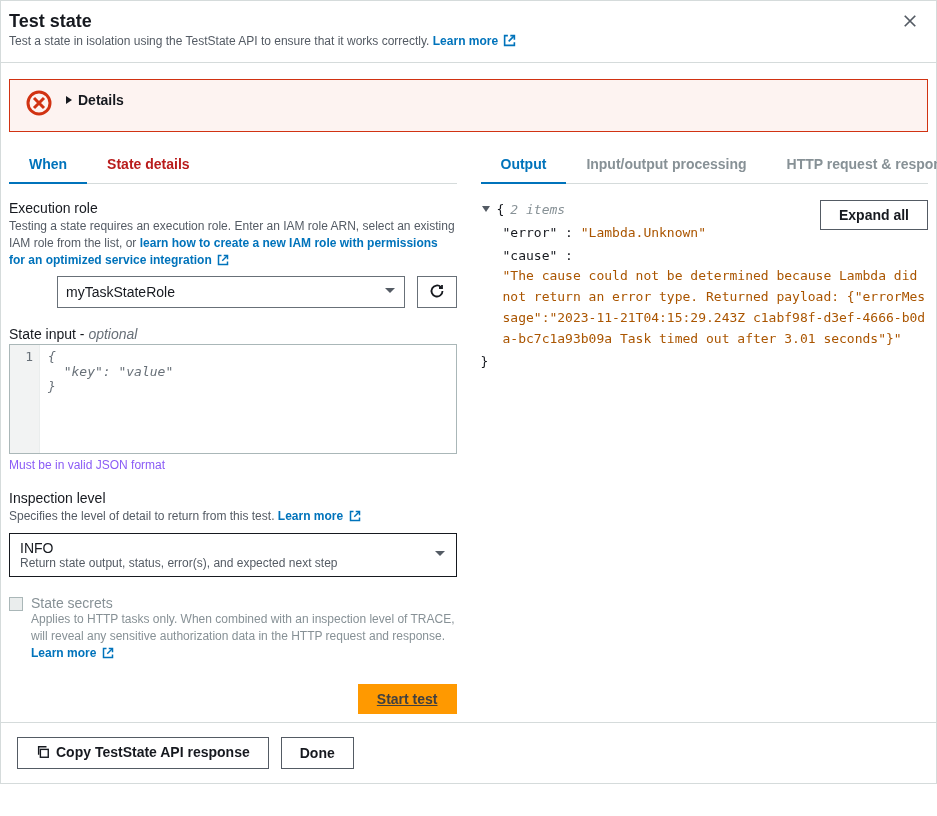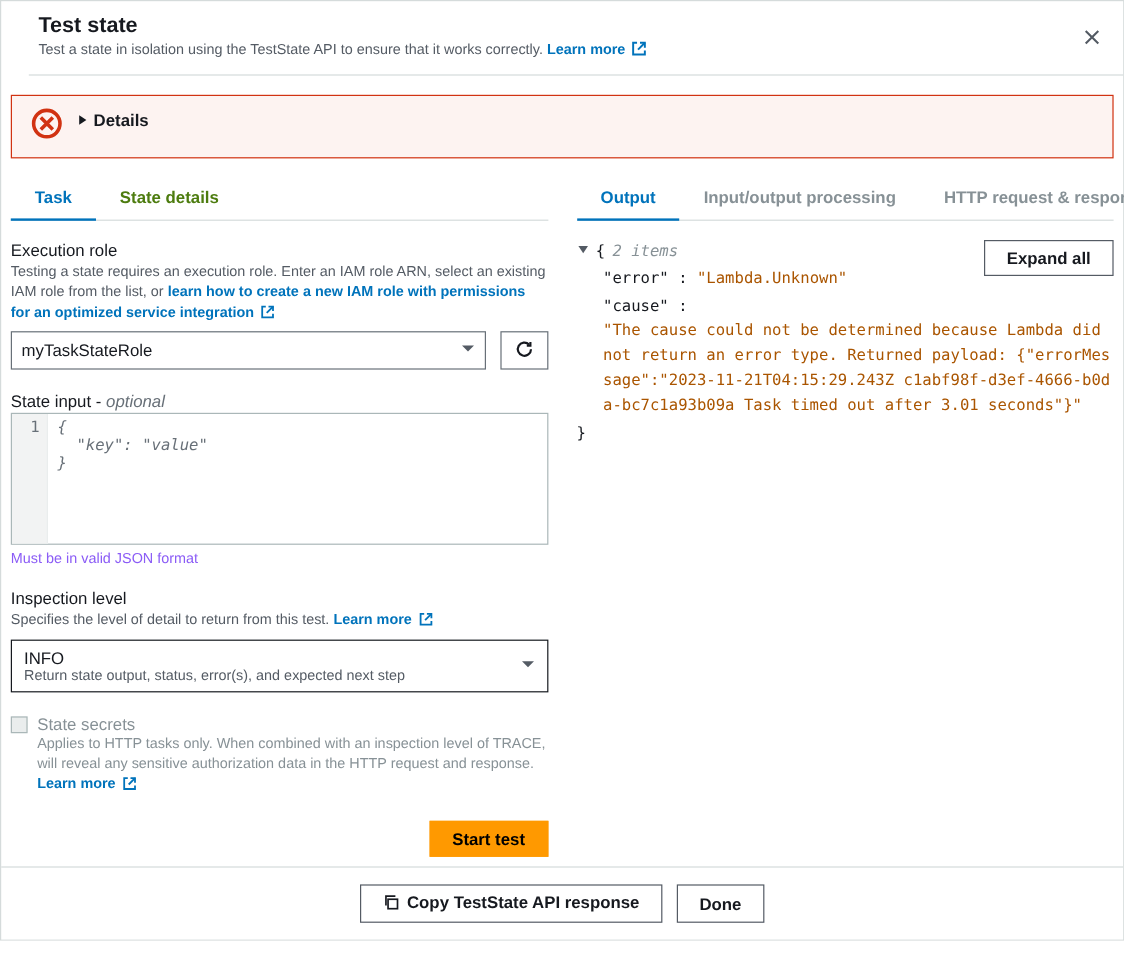--- a/index.html
+++ b/index.html
@@ -13,22 +13,21 @@
   .modal {
     width: 937px;
     border: 1px solid #d5dbdb;
     background: #fff;
   }
   .modal-header {
     padding: 10px 16px 12px 8px;
     border-bottom: 1px solid #d5dbdb;
     display: flex;
     justify-content: space-between;
-    align-items: center;
-    margin-left: 23px;
+    align-items: flex-start;
   }
   .modal-header-text h2 {
     margin: 0 0 2px 0;
     font-size: 18px;
     font-weight: 700;
   }
   .modal-header-text p {
     margin: 0;
     font-size: 12px;
     color: #545b64;
@@ -71,21 +70,21 @@
   .col-right { flex: 1; min-width: 0; }
   .tabs {
     display: flex;
     border-bottom: 1px solid #d5dbdb;
     margin-bottom: 16px;
     gap: 0;
   }
   .tab {
     padding: 8px 20px 10px 20px;
     font-weight: 700;
-    color: #4d7c0f;
+    color: #b91c1c;
     cursor: pointer;
     border-bottom: 2px solid transparent;
     margin-bottom: -1px;
     white-space: nowrap;
   }
   .tab.active {
     color: #0073bb;
     border-bottom-color: #0073bb;
   }
   .tab.disabled { color: #879196; cursor: default; }
@@ -95,20 +94,21 @@
   .row-inputs { display: flex; gap: 12px; align-items: stretch; }
   .select-wrap {
     border: 1px solid #687078;
     height: 32px;
     display: flex; align-items: center;
     padding: 0 8px;
     flex: 1;
     justify-content: space-between;
     cursor: pointer;
     background: #fff;
+    margin-left: 48px;
   }
   .select-wrap .caret { color: #545b64; }
   .icon-btn {
     border: 1px solid #687078;
     width: 40px; height: 32px;
     display: flex; align-items: center; justify-content: center;
     cursor: pointer;
     background: #fff;
   }
   .optional { font-style: italic; color: #687078; }
@@ -157,21 +157,22 @@
     background: #fff;
     padding: 6px 18px;
     font-weight: 700;
     cursor: pointer;
     font-size: 14px;
     color: #16191f;
   }
   .btn.primary {
     background: #ff9900;
     border-color: #ff9900;
-    color: #000000;
+    color: #404040;
+    text-decoration: underline;
   }
   .output-area {
     font-family: Monaco, Menlo, Consolas, monospace;
     font-size: 13px;
     line-height: 1.6;
     position: relative;
   }
   .expand-btn {
     position: absolute; right: 0; top: 0;
   }
@@ -188,21 +189,21 @@
   .cause-val {
     color: #aa5500;
     display: block;
     word-break: break-all;
     padding-left: 0;
   }
   .modal-footer {
     border-top: 1px solid #d5dbdb;
     padding: 14px 16px;
     display: flex;
-    justify-content: center;
+    justify-content: flex-start;
     gap: 12px;
   }
   .copy-icon { display:inline-block; vertical-align:-2px; margin-right:6px; }
 </style>
 </head>
 <body>
 
 <div class="modal">
 
   <div class="modal-header">
@@ -247,21 +248,21 @@
           </span>
           <span>Details</span>
         </div>
       </div>
     </div>
 
     <div class="columns">
 
       <div class="col-left">
         <div class="tabs">
-          <div class="tab active">Task</div>
+          <div class="tab active">When</div>
           <div class="tab">State details</div>
         </div>
 
         <div class="field">
           <div class="field-label">Execution role</div>
           <div class="field-desc">
             <span>Testing a state requires an execution role. Enter an IAM role ARN, select an existing IAM role from the list, or </span><a class="link"><span>learn how to create a new IAM role with permissions for an optimized service integration</span>
               <span class="ext-icon">
                 <svg width="12" height="12" viewBox="0 0 16 16" fill="none" stroke="#0073bb" stroke-width="2">
                     <path d="M6 2H2v12h12v-4"></path>

